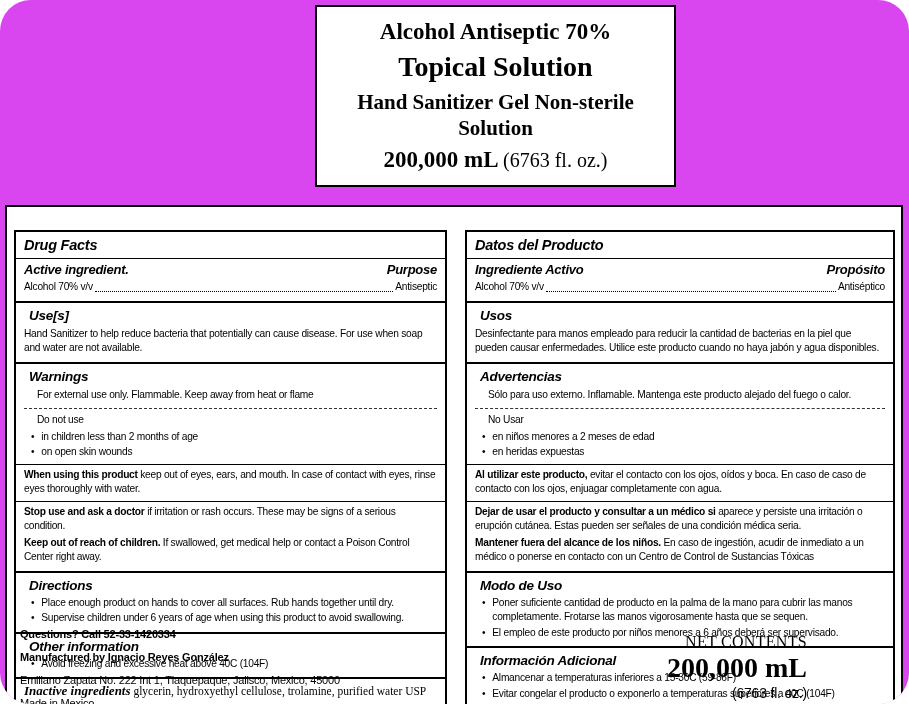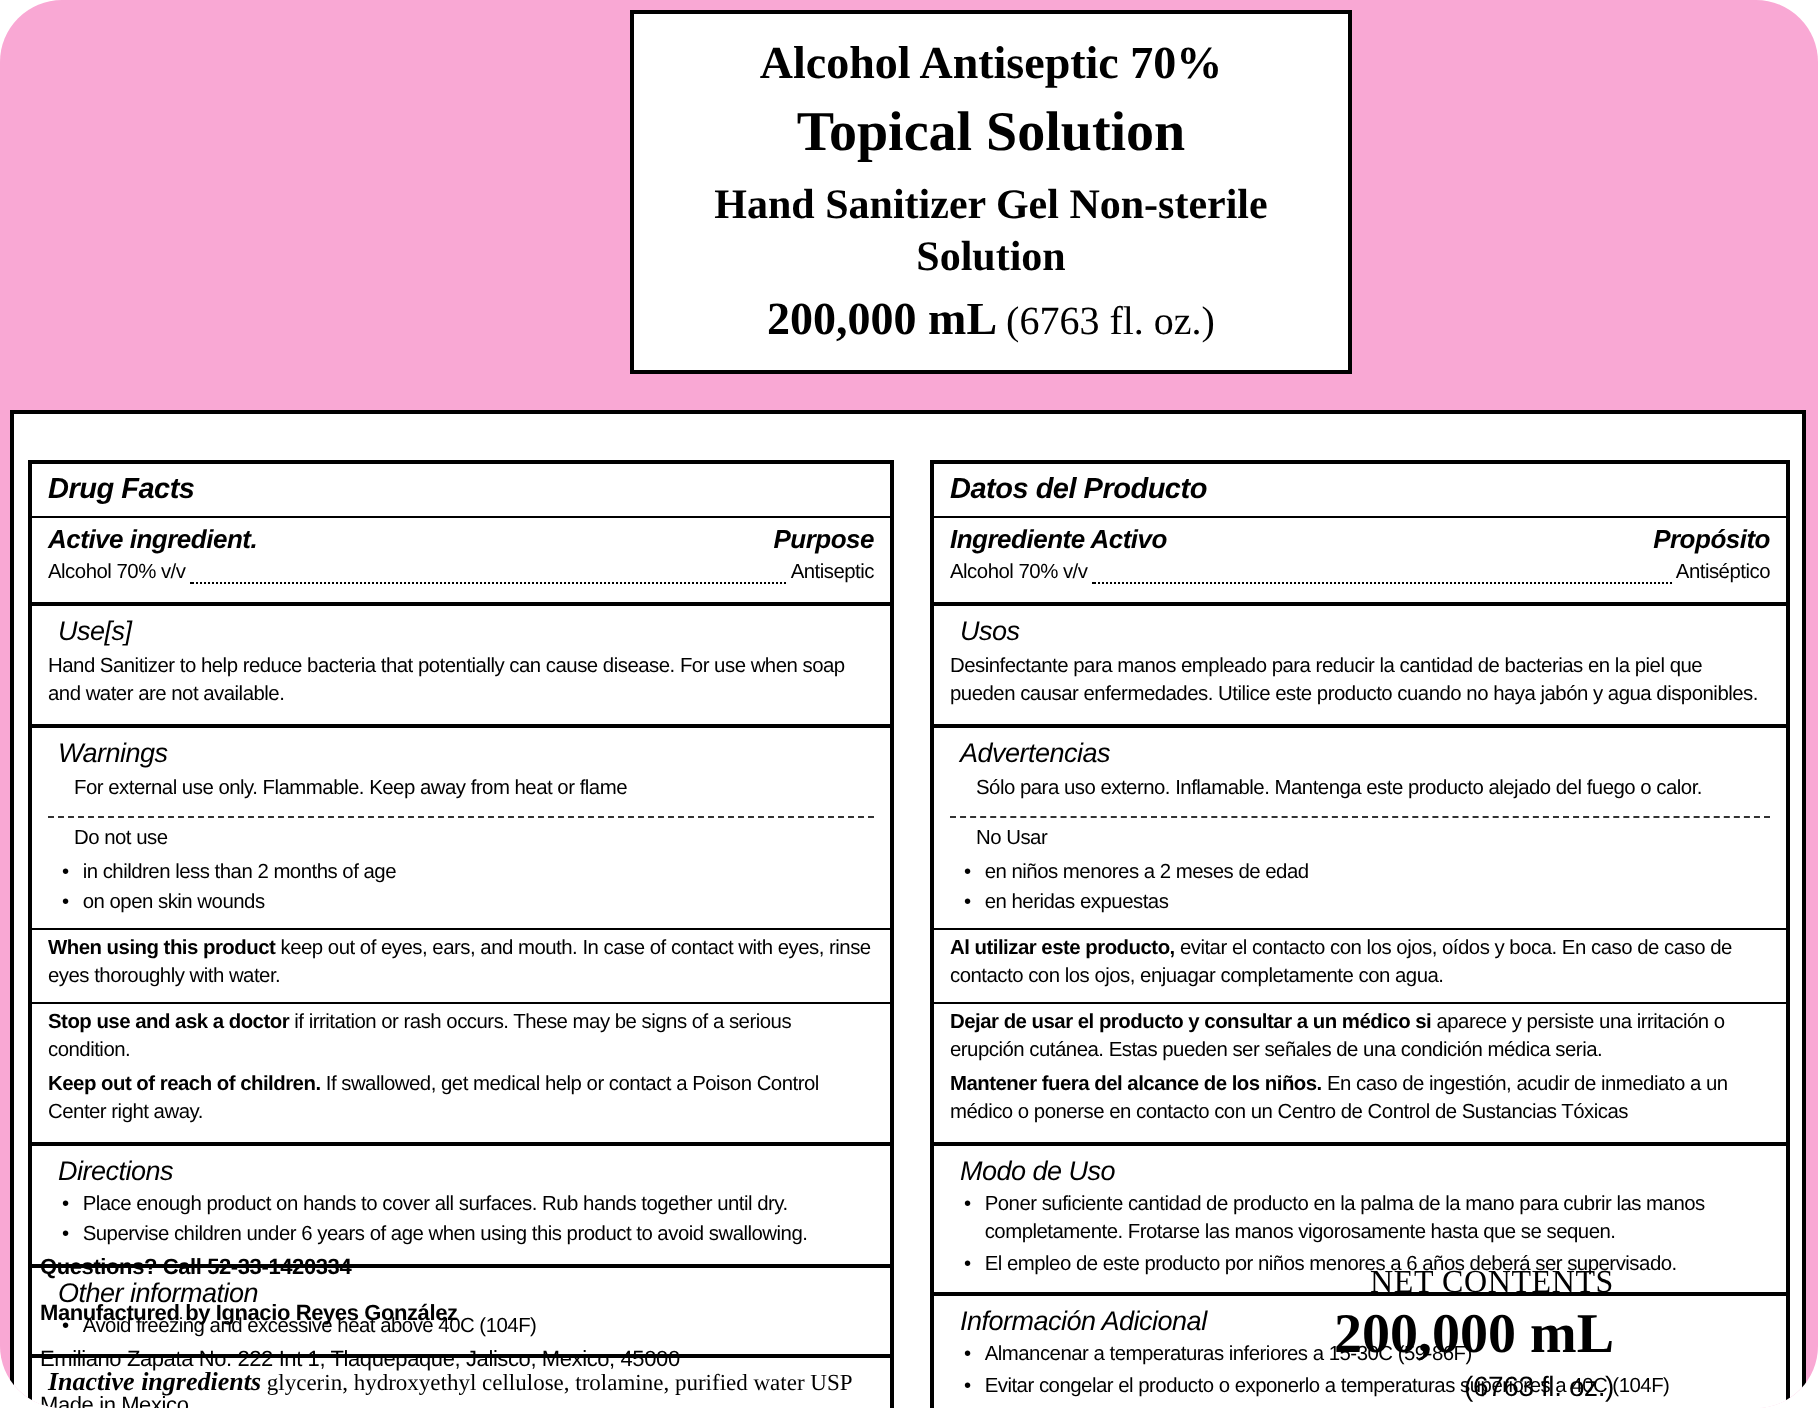--- a/index.html
+++ b/index.html
@@ -1,18 +1,18 @@
 <!DOCTYPE html>
 <html><head>
 <meta charset="utf-8">
 <style>
   * { margin:0; padding:0; box-sizing:border-box; }
   html,body { background:#fff; }
   .page {
-    position:relative; width:909px; height:704px; background:#f9a8d4;
+    position:relative; width:909px; height:704px; background:#d946ef;
     font-family:"Liberation Sans", sans-serif; color:#000;
     overflow:hidden;
     border-radius:31px;
   }
 
   
   .header-box {
     position:absolute; left:315px; top:5px; width:361px; height:182px;
     border:2px solid #000; background:#fff;
     display:flex; flex-direction:column; align-items:center; justify-content:space-between;
@@ -38,21 +38,21 @@
   }
   .left-table  { left:7px;  width:433px; }
   .right-table { left:458px; width:430px; }
 
   .sec { border-top:2px solid #000; padding:2px 8px 4px; }
   .sec.no-top { border-top:none; }
   .sec.thick { border-top:2.5px solid #000; }
   .sec.title { padding:3px 8px 2px; border-bottom:1.5px solid #000; }
 
   .big-h { font-weight:bold; font-style:italic; font-size:14.5px; }
-  .h { font-weight:normal; font-style:italic; font-size:13.5px; padding-left:5px; margin:1px 0 1px; }
+  .h { font-weight:bold; font-style:italic; font-size:13.5px; padding-left:5px; margin:1px 0 1px; }
   .p { margin:2px 0 2px; }
   .bold { font-weight:normal;padding-left:13px; }
 
   .ai-row { display:flex; justify-content:space-between; font-weight:bold; font-style:italic; font-size:13px; }
   .leader-row { display:flex; align-items:flex-end; margin:1px 0 2px; }
   .leader-fill { flex:1; border-bottom:1.5px dotted #000; margin:0 2px 3px 2px; }
 
   ul.blist { list-style:none; margin:1px 0 2px; padding:0 0 0 4px; }
   ul.blist li { display:flex; margin:1px 0; }
   ul.blist li::before { content:"\2022"; margin:0 7px 0 3px; }

